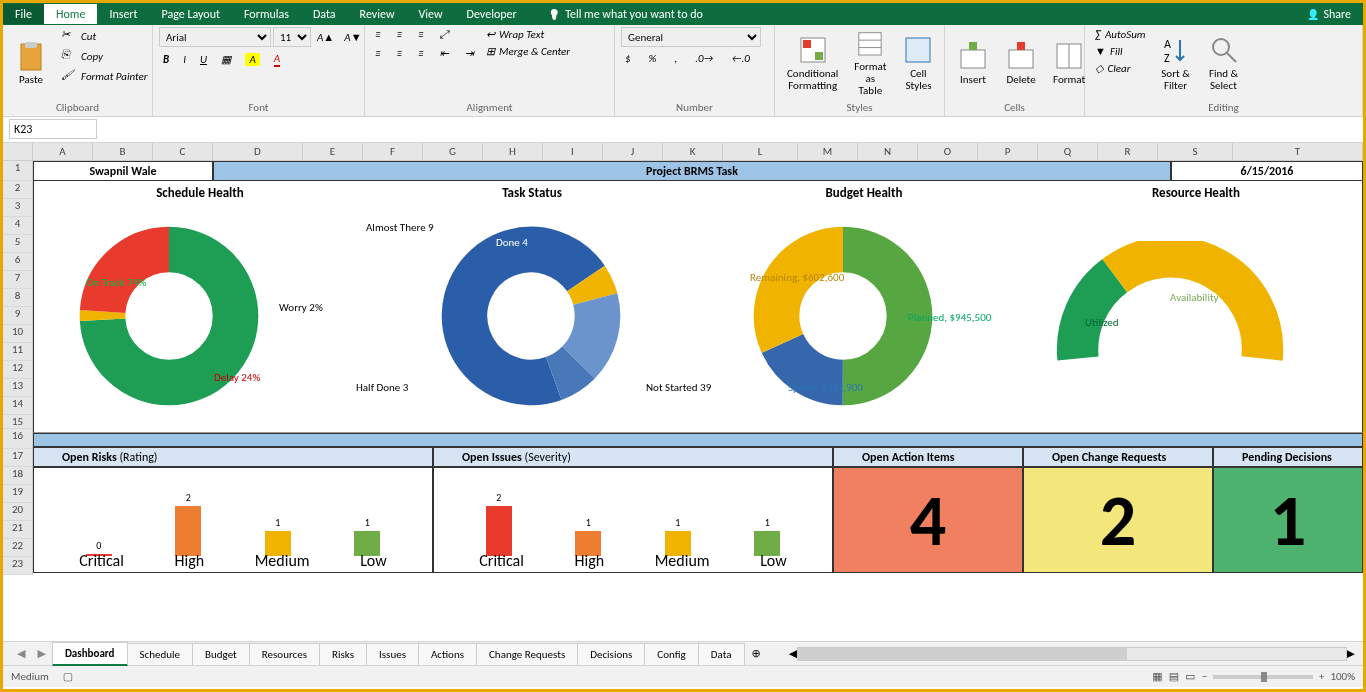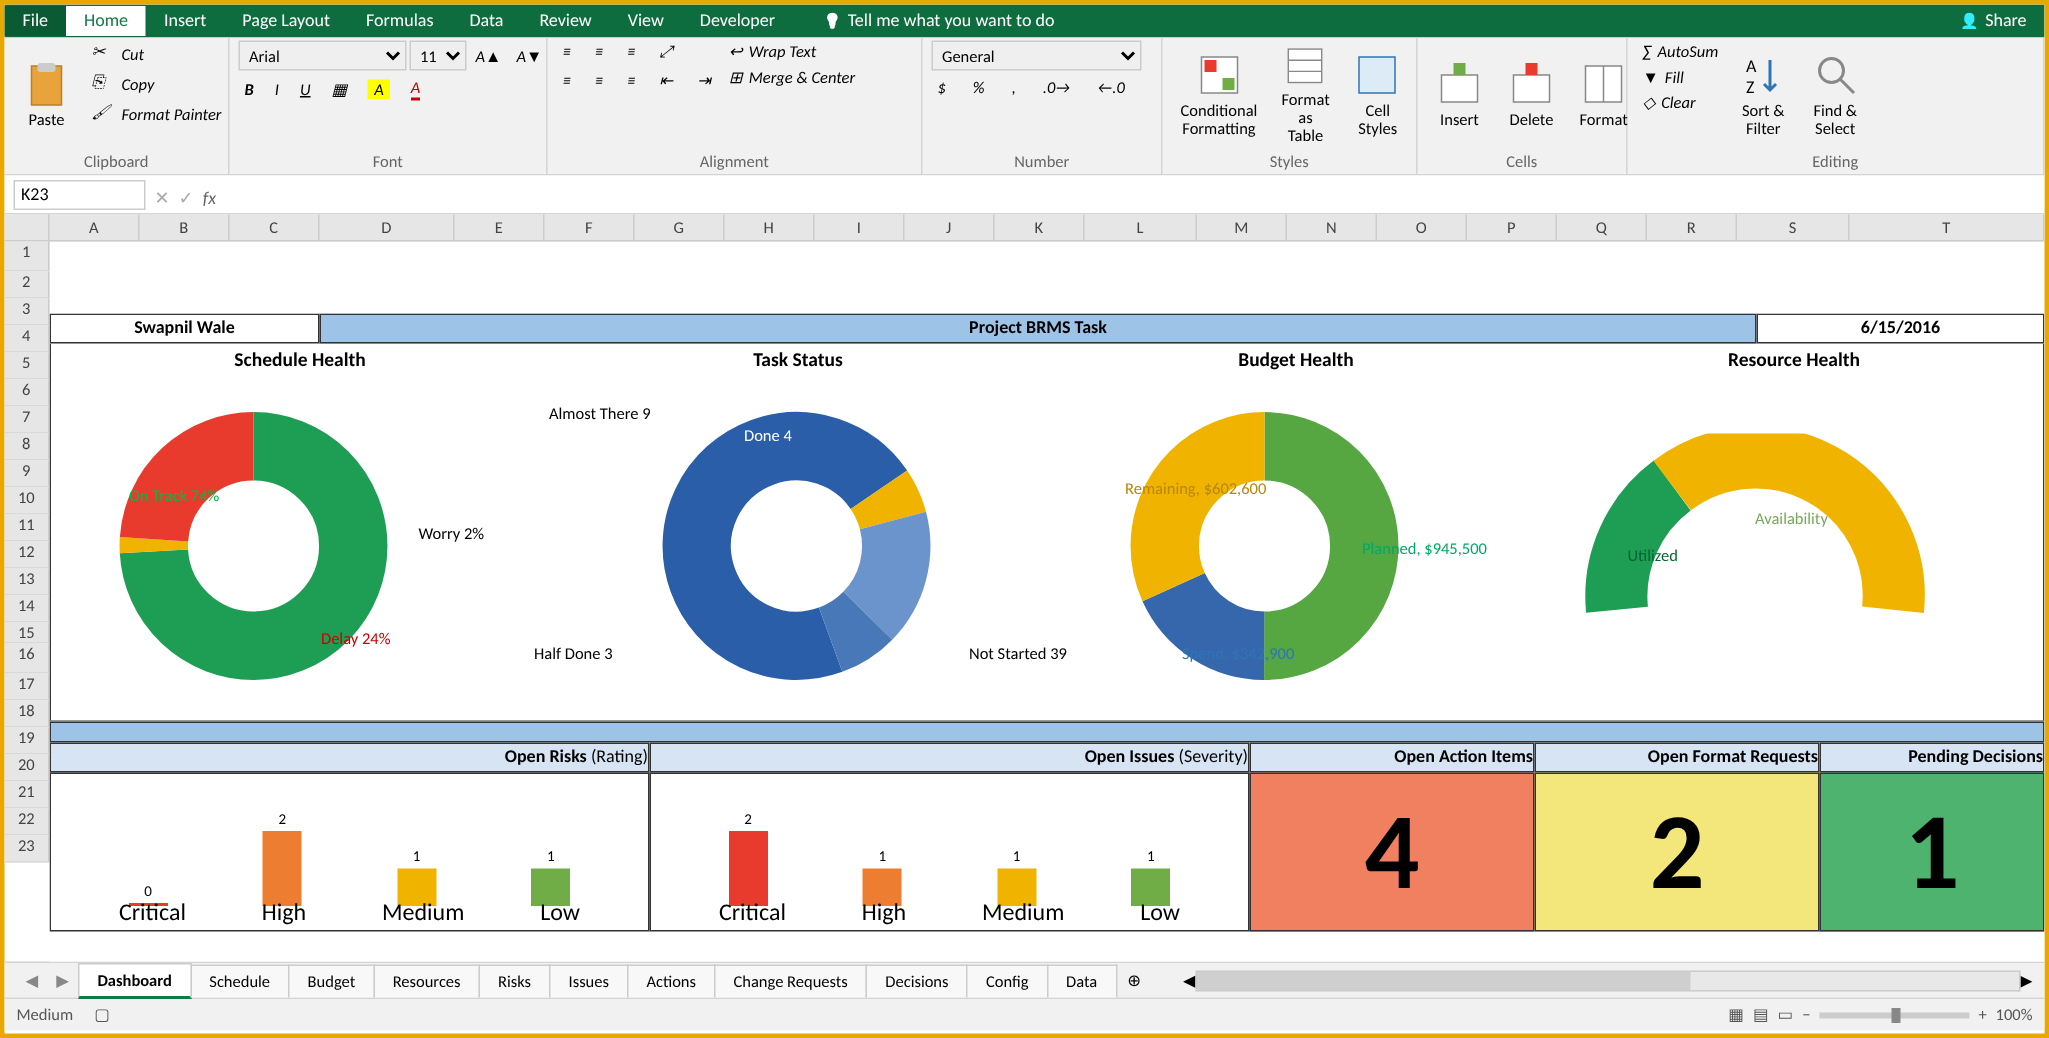--- a/index.html
+++ b/index.html
@@ -18,50 +18,50 @@
 .ribbon-group-label { text-align: center; color: #666; font-size: 11px; position: absolute; bottom: 2px; left: 0; right: 0; }
 .ribbon-group-content { display: flex; gap: 4px; height: 72px; }
 .rb-col { display: flex; flex-direction: column; gap: 2px; font-size: 11px; }
 .rb-btn { display: flex; align-items: center; gap: 4px; padding: 1px 4px; cursor: pointer; font-size: 11px; white-space: nowrap; font-style: italic; }
 .rb-bigbtn { display: flex; flex-direction: column; align-items: center; justify-content: center; gap: 2px; padding: 2px 6px; cursor: pointer; font-size: 11px; text-align: center; line-height: 1.1; }
 .rb-icon { width: 16px; height: 16px; display: inline-block; }
 .rb-icon-lg { width: 32px; height: 32px; display: inline-block; }
 select.rb-sel, input.rb-inp { font-size: 11px; border: 1px solid #ccc; padding: 1px 2px; height: 20px; }
 
 
-.formula-bar { display: flex; align-items: flex-end; background: #fff; border-bottom: 1px solid #d4d4d4; height: 26px; padding: 2px 6px; gap: 6px; }
+.formula-bar { display: flex; align-items: flex-start; background: #fff; border-bottom: 1px solid #d4d4d4; height: 26px; padding: 2px 6px; gap: 20px; flex-direction: column; }
 .name-box { width: 88px; border: 1px solid #ccc; padding: 2px 4px; font-size: 12px; }
 .fx { color: #666; font-style: italic; }
 .formula-input { flex: 1; border: none; height: 20px; }
 
 
 .col-headers { display: flex; background: #e6e6e6; height: 18px; border-bottom: 1px solid #ccc; }
 .corner { width: 30px; border-right: 1px solid #ccc; background: #e6e6e6; }
 .col-h { border-right: 1px solid #ccc; text-align: center; font-size: 11px; color: #444; line-height: 18px; }
 .row-h { width: 30px; border-right: 1px solid #ccc; border-bottom: 1px solid #d9d9d9; text-align: center; font-size: 11px; color: #444; background: #e6e6e6; }
 
 .grid-area { display: flex; height: 480px; }
 .row-headers { display: flex; flex-direction: column; }
-.sheet { flex: 1; position: relative; background: #fff; overflow: hidden; margin-top: 48px; }
+.sheet { flex: 1; position: relative; background: #fff; overflow: hidden; }
 
 
 .hdr-row { display: flex; height: 20px; }
 .hdr-cell { border: 1px solid #333; display: flex; align-items: center; justify-content: center; font-weight: bold; font-size: 12px; }
 .hdr-author { width: 180px; background: #fff; }
 .hdr-title { flex: 1; background: #9dc3e6; }
 .hdr-date { width: 192px; background: #fff; }
 
 .charts-row { display: flex; height: 252px; border-left: 1px solid #333; border-right: 1px solid #333; border-bottom: 1px solid #999; }
 .chart-box { flex: 1; position: relative; }
 .chart-title { text-align: center; font-weight: bold; font-size: 13px; padding: 4px 0; }
 
 .spacer-row { height: 14px; background: #9dc3e6; border: 1px solid #333; }
 
 .bottom-hdr { display: flex; height: 20px; }
-.bh-cell { border: 1px solid #333; text-align: right; font-size: 12px; line-height: 18px; }
+.bh-cell { border: 1px solid #333; text-align: left; font-size: 12px; line-height: 18px; padding-left: 28px; }
 .bh-risks { width: 400px; background: #d6e4f3; }
 .bh-issues { width: 400px; background: #d6e4f3; }
 .bh-action { width: 190px; background: #d6e4f3; font-weight: bold; }
 .bh-change { width: 190px; background: #d6e4f3; font-weight: bold; }
 .bh-pending { width: 150px; background: #d6e4f3; font-weight: bold; }
 
 .bottom-row { display: flex; height: 106px; }
 .mini-chart { border: 1px solid #333; position: relative; }
 .big-num { border: 1px solid #333; display: flex; align-items: center; justify-content: center; font-size: 72px; font-weight: bold; }
 
@@ -433,21 +433,21 @@
         <div class="dlabel" style="left:140px;top:110px;color:#7a5">Availability</div>
       </div>
     </div>
 
     <div class="spacer-row"></div>
 
     <div class="bottom-hdr">
       <div class="bh-cell bh-risks"><b>Open Risks</b> <span>(Rating)</span></div>
       <div class="bh-cell bh-issues"><b>Open Issues</b> <span>(Severity)</span></div>
       <div class="bh-cell bh-action">Open Action Items</div>
-      <div class="bh-cell bh-change">Open Format Requests</div>
+      <div class="bh-cell bh-change">Open Change Requests</div>
       <div class="bh-cell bh-pending">Pending Decisions</div>
     </div>
 
     <div class="bottom-row">
       <div class="mini-chart" style="width:400px">
         <div class="bar-chart">
           <div class="bar-group">
               <div class="bar-val">0</div>
               <div class="bar" style="height:2px;background:#e83b2e"></div>
             </div>

